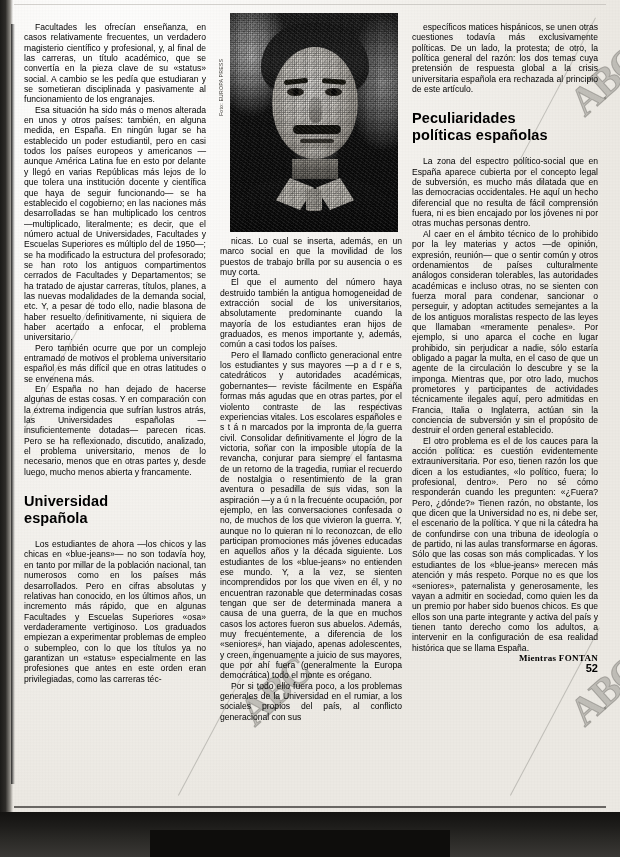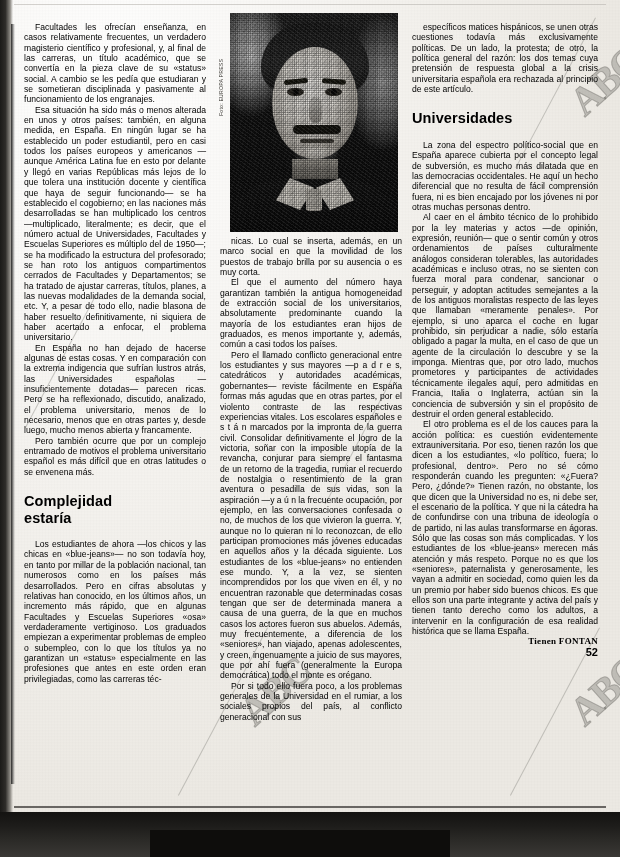--- a/index.html
+++ b/index.html
@@ -228,45 +228,46 @@
       <div class="tieknot"></div>
       <div class="halftone"></div>
       <div class="grit"></div>
     </div>
     <div id="photo-credit">Foto: EUROPA PRESS</div>
   </div>
 
   <div class="col scanned" id="col1">
     <p class="first">Facultades les ofrecían enseñanza, en casos relativamente frecuentes, un verdadero magisterio científico y profesional, y, al final de las carreras, un título académico, que se convertía en la pieza clave de su «status» social. A cambio se les pedía que estudiaran y se sometieran disciplinada y pasivamente al funcionamiento de los engranajes.</p>
     <p>Esa situación ha sido más o menos alterada en unos y otros países: también, en alguna medida, en España. En ningún lugar se ha establecido un poder estudiantil, pero en casi todos los países europeos y americanos —aunque América Latina fue en esto por delante y llegó en varias Repúblicas más lejos de lo que tolera una institución docente y científica que haya de seguir funcionando— se ha establecido el cogobierno; en las naciones más desarrolladas se han multiplicado los centros —multiplicado, literalmente; es decir, que el número actual de Universidades, Facultades y Escuelas Superiores es múltiplo del de 1950—; se ha modificado la estructura del profesorado; se han roto los antiguos compartimentos cerrados de Facultades y Departamentos; se ha tratado de ajustar carreras, títulos, planes, a las nuevas modalidades de la demanda social, etc. Y, a pesar de todo ello, nadie blasona de haber resuelto definitivamente, ni siquiera de haber acertado a enfocar, el problema universitario.</p>
+    <p>Pero también ocurre que por un complejo entramado de motivos el problema universitario español es más difícil que en otras latitudes o se envenena más.</p>
     <p>En España no han dejado de hacerse algunas de estas cosas. Y en comparación con la extrema indigencia que sufrían lustros atrás, las Universidades españolas —insuficientemente dotadas— parecen ricas. Pero se ha reflexionado, discutido, analizado, el problema universitario, menos de lo necesario, menos que en otras partes y, desde luego, mucho menos abierta y francamente.</p>
-    <p>Pero también ocurre que por un complejo entramado de motivos el problema universitario español es más difícil que en otras latitudes o se envenena más.</p>
     <h2 class="head">
-      <span class="l">Complejidad</span>
-      <span class="l">estaría</span>
+      <span class="l">Universidad</span>
+      <span class="l">española</span>
     </h2>
     <p>Los estudiantes de ahora —los chicos y las chicas en «blue-jeans»— no son todavía hoy, en tanto por millar de la población nacional, tan numerosos como en los países más desarrollados. Pero en cifras absolutas y relativas han conocido, en los últimos años, un incremento más rápido, que en algunas Facultades y Escuelas Superiores «osa» verdaderamente vertiginoso. Los graduados empiezan a experimentar problemas de empleo o subempleo, con lo que los títulos ya no garantizan un «status» especialmente en las profesiones que antes en este orden eran privilegiadas, como las carreras téc-</p>
   </div>
 
   <div class="col scanned" id="col2" style="top:236px;">
     <p class="first">nicas. Lo cual se inserta, además, en un marco social en que la movilidad de los puestos de trabajo brilla por su ausencia o es muy corta.</p>
-    <p>El que el aumento del número haya garantizan también la antigua homogeneidad de extracción social de los universitarios, absolutamente predominante cuando la mayoría de los estudiantes eran hijos de graduados, es menos importante y, además, común a casi todos los países.</p>
+    <p>El que el aumento del número haya destruido también la antigua homogeneidad de extracción social de los universitarios, absolutamente predominante cuando la mayoría de los estudiantes eran hijos de graduados, es menos importante y, además, común a casi todos los países.</p>
     <p>Pero el llamado conflicto generacional entre los estudiantes y sus mayores —p a d r e s, catedráticos y autoridades académicas, gobernantes— reviste fácilmente en España formas más agudas que en otras partes, por el violento contraste de las respectivas experiencias vitales. Los escolares españoles e s t á n marcados por la impronta de la guerra civil. Consolidar definitivamente el logro de la victoria, soñar con la imposible utopía de la revancha, conjurar para siempre el fantasma de un retorno de la tragedia, rumiar el recuerdo de nostalgia o resentimiento de la gran aventura o pesadilla de sus vidas, son la aspiración —y a ú n la frecuente ocupación, por ejemplo, en las conversaciones confesada o no, de muchos de los que vivieron la guerra. Y, aunque no lo quieran ni lo reconozcan, de ello participan promociones más jóvenes educadas en aquellos años y la década siguiente. Los estudiantes de los «blue-jeans» no entienden ese mundo. Y, a la vez, se sienten incomprendidos por los que viven en él, y no encuentran razonable que determinadas cosas tengan que ser de determinada manera a causa de una guerra, de la que en muchos casos los actores fueron sus abuelos. Además, muy frecuentemente, a diferencia de los «seniores», han viajado, apenas adolescentes, y creen, ingenuamente a juicio de sus mayores, que por ahí fuera (generalmente la Europa democrática) todo el monte es orégano.</p>
     <p>Por si todo ello fuera poco, a los problemas generales de la Universidad en el rumiar, a los sociales propios del país, al conflicto generacional con sus</p>
   </div>
 
   <div class="col scanned" id="col3">
     <p class="first">específicos matices hispánicos, se unen otras cuestiones todavía más exclusivamente políticas. De un lado, la protesta; de otro, la política general del razón: los dos temas cuya pretensión de respuesta global a la crisis universitaria española era rechazada al principio de este artículo.</p>
     <h2 class="head">
-      <span class="l">Universidades</span>
+      <span class="l">Peculiaridades</span>
+      <span class="l">políticas españolas</span>
     </h2>
     <p>La zona del espectro político-social que en España aparece cubierta por el concepto legal de subversión, es mucho más dilatada que en las democracias occidentales. He aquí un hecho diferencial que no resulta de fácil comprensión fuera, ni es bien encajado por los jóvenes ni por otras muchas personas dentro.</p>
     <p>Al caer en el ámbito técnico de lo prohibido por la ley materias y actos —de opinión, expresión, reunión— que o sentir común y otros ordenamientos de países culturalmente análogos consideran tolerables, las autoridades académicas e incluso otras, no se sienten con fuerza moral para condenar, sancionar o perseguir, y adoptan actitudes semejantes a la de los antiguos moralistas respecto de las leyes que llamaban «meramente penales». Por ejemplo, si uno aparca el coche en lugar prohibido, sin perjudicar a nadie, sólo estaría obligado a pagar la multa, en el caso de que un agente de la circulación lo descubre y se la imponga. Mientras que, por otro lado, muchos prometores y participantes de actividades técnicamente ilegales aquí, pero admitidas en Francia, Italia o Inglaterra, actúan sin la conciencia de subversión y sin el propósito de destruir el orden general establecido.</p>
     <p>El otro problema es el de los cauces para la acción política: es cuestión evidentemente extrauniversitaria. Por eso, tienen razón los que dicen a los estudiantes, «lo político, fuera; lo profesional, dentro». Pero no sé cómo responderán cuando les pregunten: «¿Fuera? Pero, ¿dónde?» Tienen razón, no obstante, los que dicen que la Universidad no es, ni debe ser, el escenario de la política. Y que ni la cátedra ha de confundirse con una tribuna de ideología o de partido, ni las aulas transformarse en ágoras. Sólo que las cosas son más complicadas. Y los estudiantes de los «blue-jeans» merecen más atención y más respeto. Porque no es que los «seniores», paternalista y generosamente, les vayan a admitir en sociedad, como quien les da un premio por haber sido buenos chicos. Es que ellos son una parte integrante y activa del país y tienen tanto derecho como los adultos, a intervenir en la configuración de esa realidad histórica que se llama España.</p>
-    <p class="byline">Tienen FONTAN</p>
+    <p class="byline">Mientras FONTAN</p>
     <p class="folio">52</p>
   </div>
 
   <div id="bottomrule"></div>
   <div id="gutter-left"></div>
   <div id="gutter-left-2"></div>
   <div id="gutter-bottom"></div>
   <div id="gutter-bottom-notch"></div>
 
 </div>

